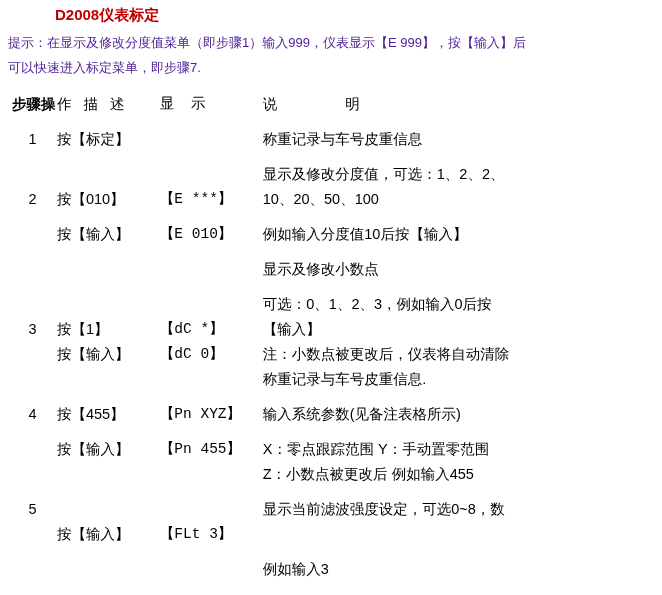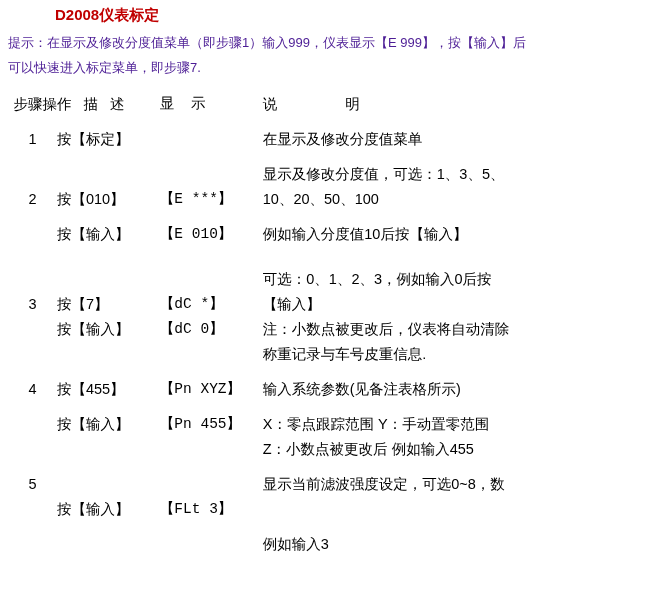--- a/index.html
+++ b/index.html
@@ -66,23 +66,24 @@
     font-family: Liberation Mono, monospace;
   }
   .col-note {
     width: 380px;
   }
   .hdr td {
     line-height: 26px;
     font-size: 14.5px;
   }
   .hdr .col-step {
-    text-align: right;
+    text-align: left;
     padding-left: 4px;
     white-space: nowrap;
+    font-weight: bold;
   }
   .hdr-op-spaced {
     letter-spacing: 4px;
   }
   .spacer-row td {
     height: 10px;
     line-height: 10px;
     font-size: 0;
   }
   .bold {
@@ -115,32 +116,32 @@
       </tr>
 
       <tr class="spacer-row">
           <td colspan="4"></td>
         </tr>
 
       <tr>
         <td class="col-step">1</td>
         <td class="col-op">按【标定】</td>
         <td class="col-disp"></td>
-        <td class="col-note">在显示及修改分度值菜单</td>
-      </tr>
-
-      <tr class="spacer-row">
-          <td colspan="4"></td>
-        </tr>
-
-      <tr>
-        <td class="col-step"></td>
-        <td class="col-op"></td>
-        <td class="col-disp"></td>
-        <td class="col-note">显示及修改分度值，可选：1、3、5、</td>
+        <td class="col-note">称重记录与车号皮重信息</td>
+      </tr>
+
+      <tr class="spacer-row">
+          <td colspan="4"></td>
+        </tr>
+
+      <tr>
+        <td class="col-step"></td>
+        <td class="col-op"></td>
+        <td class="col-disp"></td>
+        <td class="col-note">显示及修改分度值，可选：1、2、2、</td>
       </tr>
       <tr>
         <td class="col-step">2</td>
         <td class="col-op">按【010】</td>
         <td class="col-disp">【E  ***】</td>
         <td class="col-note">10、20、50、100</td>
       </tr>
       <tr class="spacer-row">
           <td colspan="4"></td>
         </tr>
@@ -148,32 +149,38 @@
         <td class="col-step"></td>
         <td class="col-op">按【输入】</td>
         <td class="col-disp">【E  010】</td>
         <td class="col-note">例如输入分度值10后按【输入】</td>
       </tr>
 
       <tr class="spacer-row">
           <td colspan="4"></td>
         </tr>
 
+      <tr>
+        <td class="col-step"></td>
+        <td class="col-op"></td>
+        <td class="col-disp"></td>
+        <td class="col-note">显示及修改小数点</td>
+      </tr>
       <tr class="spacer-row">
           <td colspan="4"></td>
         </tr>
       <tr>
         <td class="col-step"></td>
         <td class="col-op"></td>
         <td class="col-disp"></td>
         <td class="col-note">可选：0、1、2、3，例如输入0后按</td>
       </tr>
       <tr>
         <td class="col-step">3</td>
-        <td class="col-op">按【7】</td>
+        <td class="col-op">按【1】</td>
         <td class="col-disp">【dC   *】</td>
         <td class="col-note">【输入】</td>
       </tr>
       <tr>
         <td class="col-step"></td>
         <td class="col-op">按【输入】</td>
         <td class="col-disp">【dC  0】</td>
         <td class="col-note bold">注：小数点被更改后，仪表将自动清除</td>
       </tr>
       <tr>

